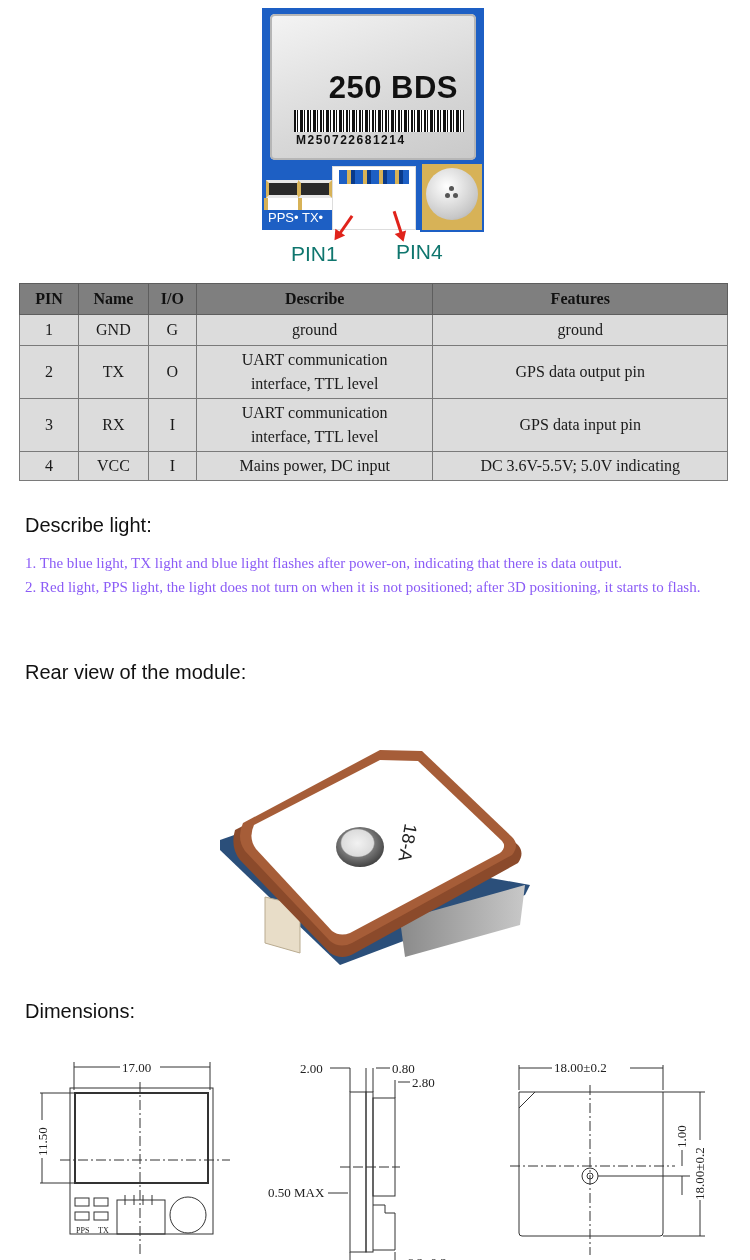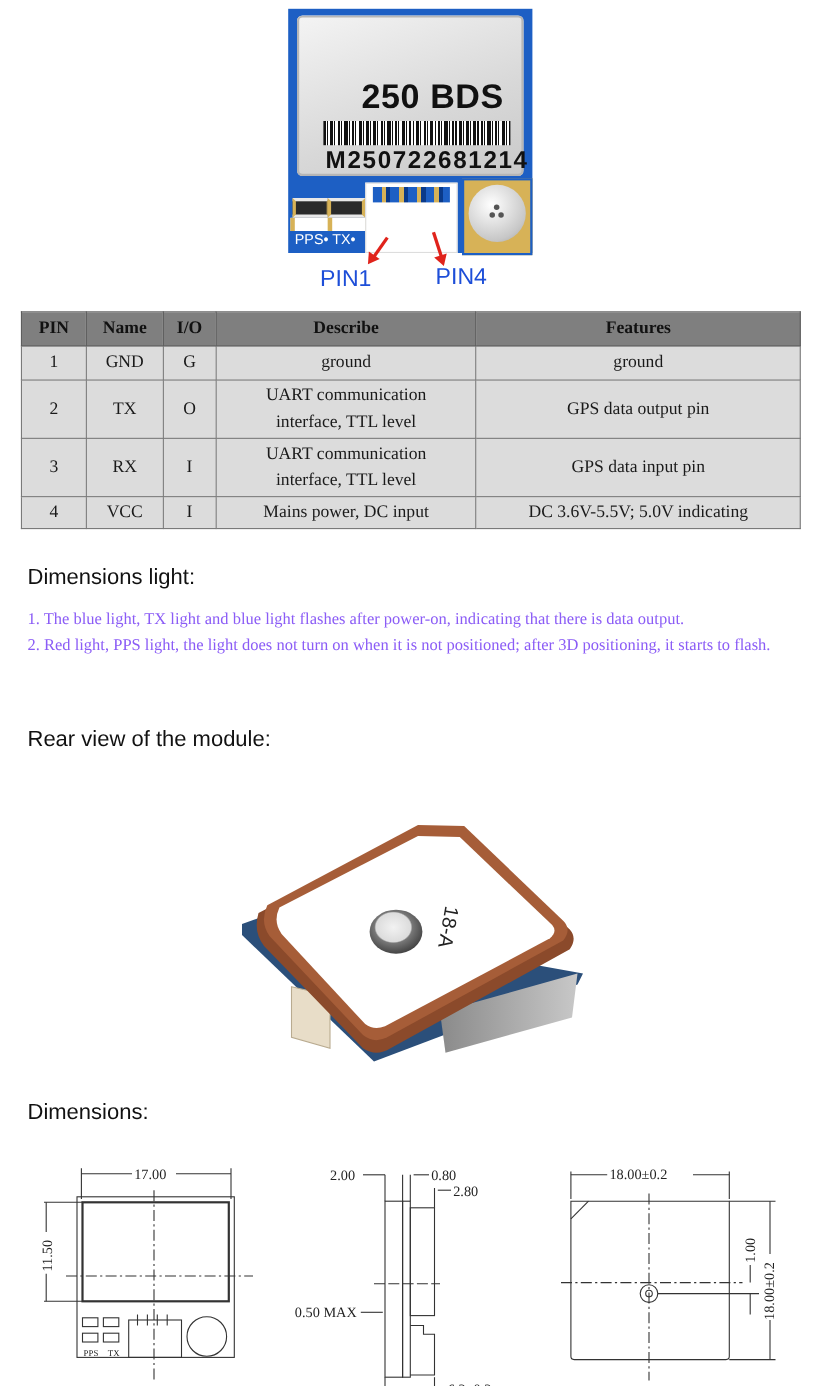--- a/index.html
+++ b/index.html
@@ -4,31 +4,31 @@
 <style>
   html, body { margin:0; padding:0; background:#ffffff; }
   body { width:750px; height:1260px; position:relative; overflow:hidden; font-family:"Liberation Serif", serif; color:#1a1a1a; }
 
   
   .module-photo { position:absolute; left:262px; top:8px; width:222px; height:222px; background:#1d5fc4; }
   .shield { position:absolute; left:8px; top:6px; width:206px; height:146px; background:linear-gradient(160deg,#f4f4f4 0%,#d8d8d8 60%,#c9c9c9 100%); border-radius:5px; box-shadow: inset 0 0 0 2px #b6b6b6; }
   .model-text { position:absolute; right:18px; top:56px; font-family:"Liberation Sans", sans-serif; font-weight:bold; font-size:31px; color:#111; letter-spacing:0.5px; }
   .barcode { position:absolute; left:24px; top:96px; width:170px; height:22px;
      background: repeating-linear-gradient(90deg,#111 0 2px,#fff 2px 3px,#111 3px 4px,#fff 4px 6px,#111 6px 9px,#fff 9px 10px,#111 10px 11px,#fff 11px 13px); }
-  .serial { position:absolute; left:26px; top:119px; font-family:"Liberation Sans", sans-serif; font-weight:bold; font-size:22px; letter-spacing:1.5px; color:#111; }
+  .serial { position:absolute; left:26px; top:119px; font-family:"Liberation Sans", sans-serif; font-weight:bold; font-size:12px; letter-spacing:1.5px; color:#111; }
   .pcb-area { position:absolute; left:0; top:152px; width:210px; height:70px; }
   .led { position:absolute; width:28px; height:12px; background:#2a2a2a; border:3px solid #e8e8e8; border-left-color:#d7b257; border-right-color:#d7b257; }
   .pad { position:absolute; width:30px; height:12px; background:#fff; border-left:4px solid #d7b257; border-right:4px solid #d7b257; }
   .pcb-label { position:absolute; left:6px; top:50px; font-family:"Liberation Sans", sans-serif; font-size:13px; color:#fff; }
   .connector { position:absolute; left:70px; top:6px; width:82px; height:62px; background:#fff; border:1px solid #ddd; }
   .connector .pins { position:absolute; left:6px; top:3px; width:70px; height:14px; background:repeating-linear-gradient(90deg,#1d5fc4 0 8px,#d7b257 8px 12px,#0a3a8a 12px 16px); }
   .gnss-patch { position:absolute; left:158px; top:2px; width:60px; height:66px; background:#d7b257; border:2px solid #1d5fc4; }
   .gnss-patch .disc { position:absolute; left:4px; top:4px; width:52px; height:52px; border-radius:50%; background:radial-gradient(circle at 40% 35%,#ffffff,#c7c7c7 70%,#9c9c9c); }
   .gnss-patch .dot { position:absolute; width:5px; height:5px; border-radius:50%; background:#555; }
-  .pin-label { position:absolute; font-family:"Liberation Sans", sans-serif; font-size:21px; color:#1d4ed8; }
+  .pin-label { position:absolute; font-family:"Liberation Sans", sans-serif; font-size:21px; color:#0f766e; }
   .arrow { position:absolute; width:3px; background:#e0231b; transform-origin:bottom center; }
   .arrow::after { content:""; position:absolute; left:-5px; bottom:-8px; border-left:6px solid transparent; border-right:6px solid transparent; border-top:10px solid #e0231b; }
 
   
   table.pins-table { position:absolute; left:19px; top:283px; width:709px; border-collapse:collapse; font-size:16px; }
   .pins-table th { background:#7f7f7f; color:#111; font-weight:bold; height:30px; border:1px solid #5e5e5e; padding:0;margin-left:14px; }
   .pins-table td { background:#dcdcdc; border:1px solid #7a7a7a; text-align:center; padding:2px 4px; line-height:24px; }
   .pins-table tr.r1 td { height:26px; }
   .pins-table tr.r2 td, .pins-table tr.r3 td { height:44px; }
   .pins-table tr.r4 td { height:22px; }
@@ -120,21 +120,21 @@
     <tr class="r4">
       <td>4</td>
       <td>VCC</td>
       <td>I</td>
       <td>Mains power, DC input</td>
       <td>DC 3.6V-5.5V; 5.0V indicating</td>
     </tr>
   </tbody>
 </table>
 
-<div class="heading" style="top:514px;">Dimensions light:</div>
+<div class="heading" style="top:514px;">Describe light:</div>
 <div class="para" style="top:551px;">
   <div>1. The blue light, TX light and blue light flashes after power-on, indicating that there is data output.</div>
   <div>2. Red light, PPS light, the light does not turn on when it is not positioned; after 3D positioning, it starts to flash.</div>
 </div>
 
 <div class="heading" style="top:661px;">Rear view of the module:</div>
 <svg class="rear-view" viewBox="0 0 350 250">
   <defs>
     <linearGradient id="silver" x1="0" x2="1">
         <stop offset="0" stop-color="#8a8a8a"></stop>

